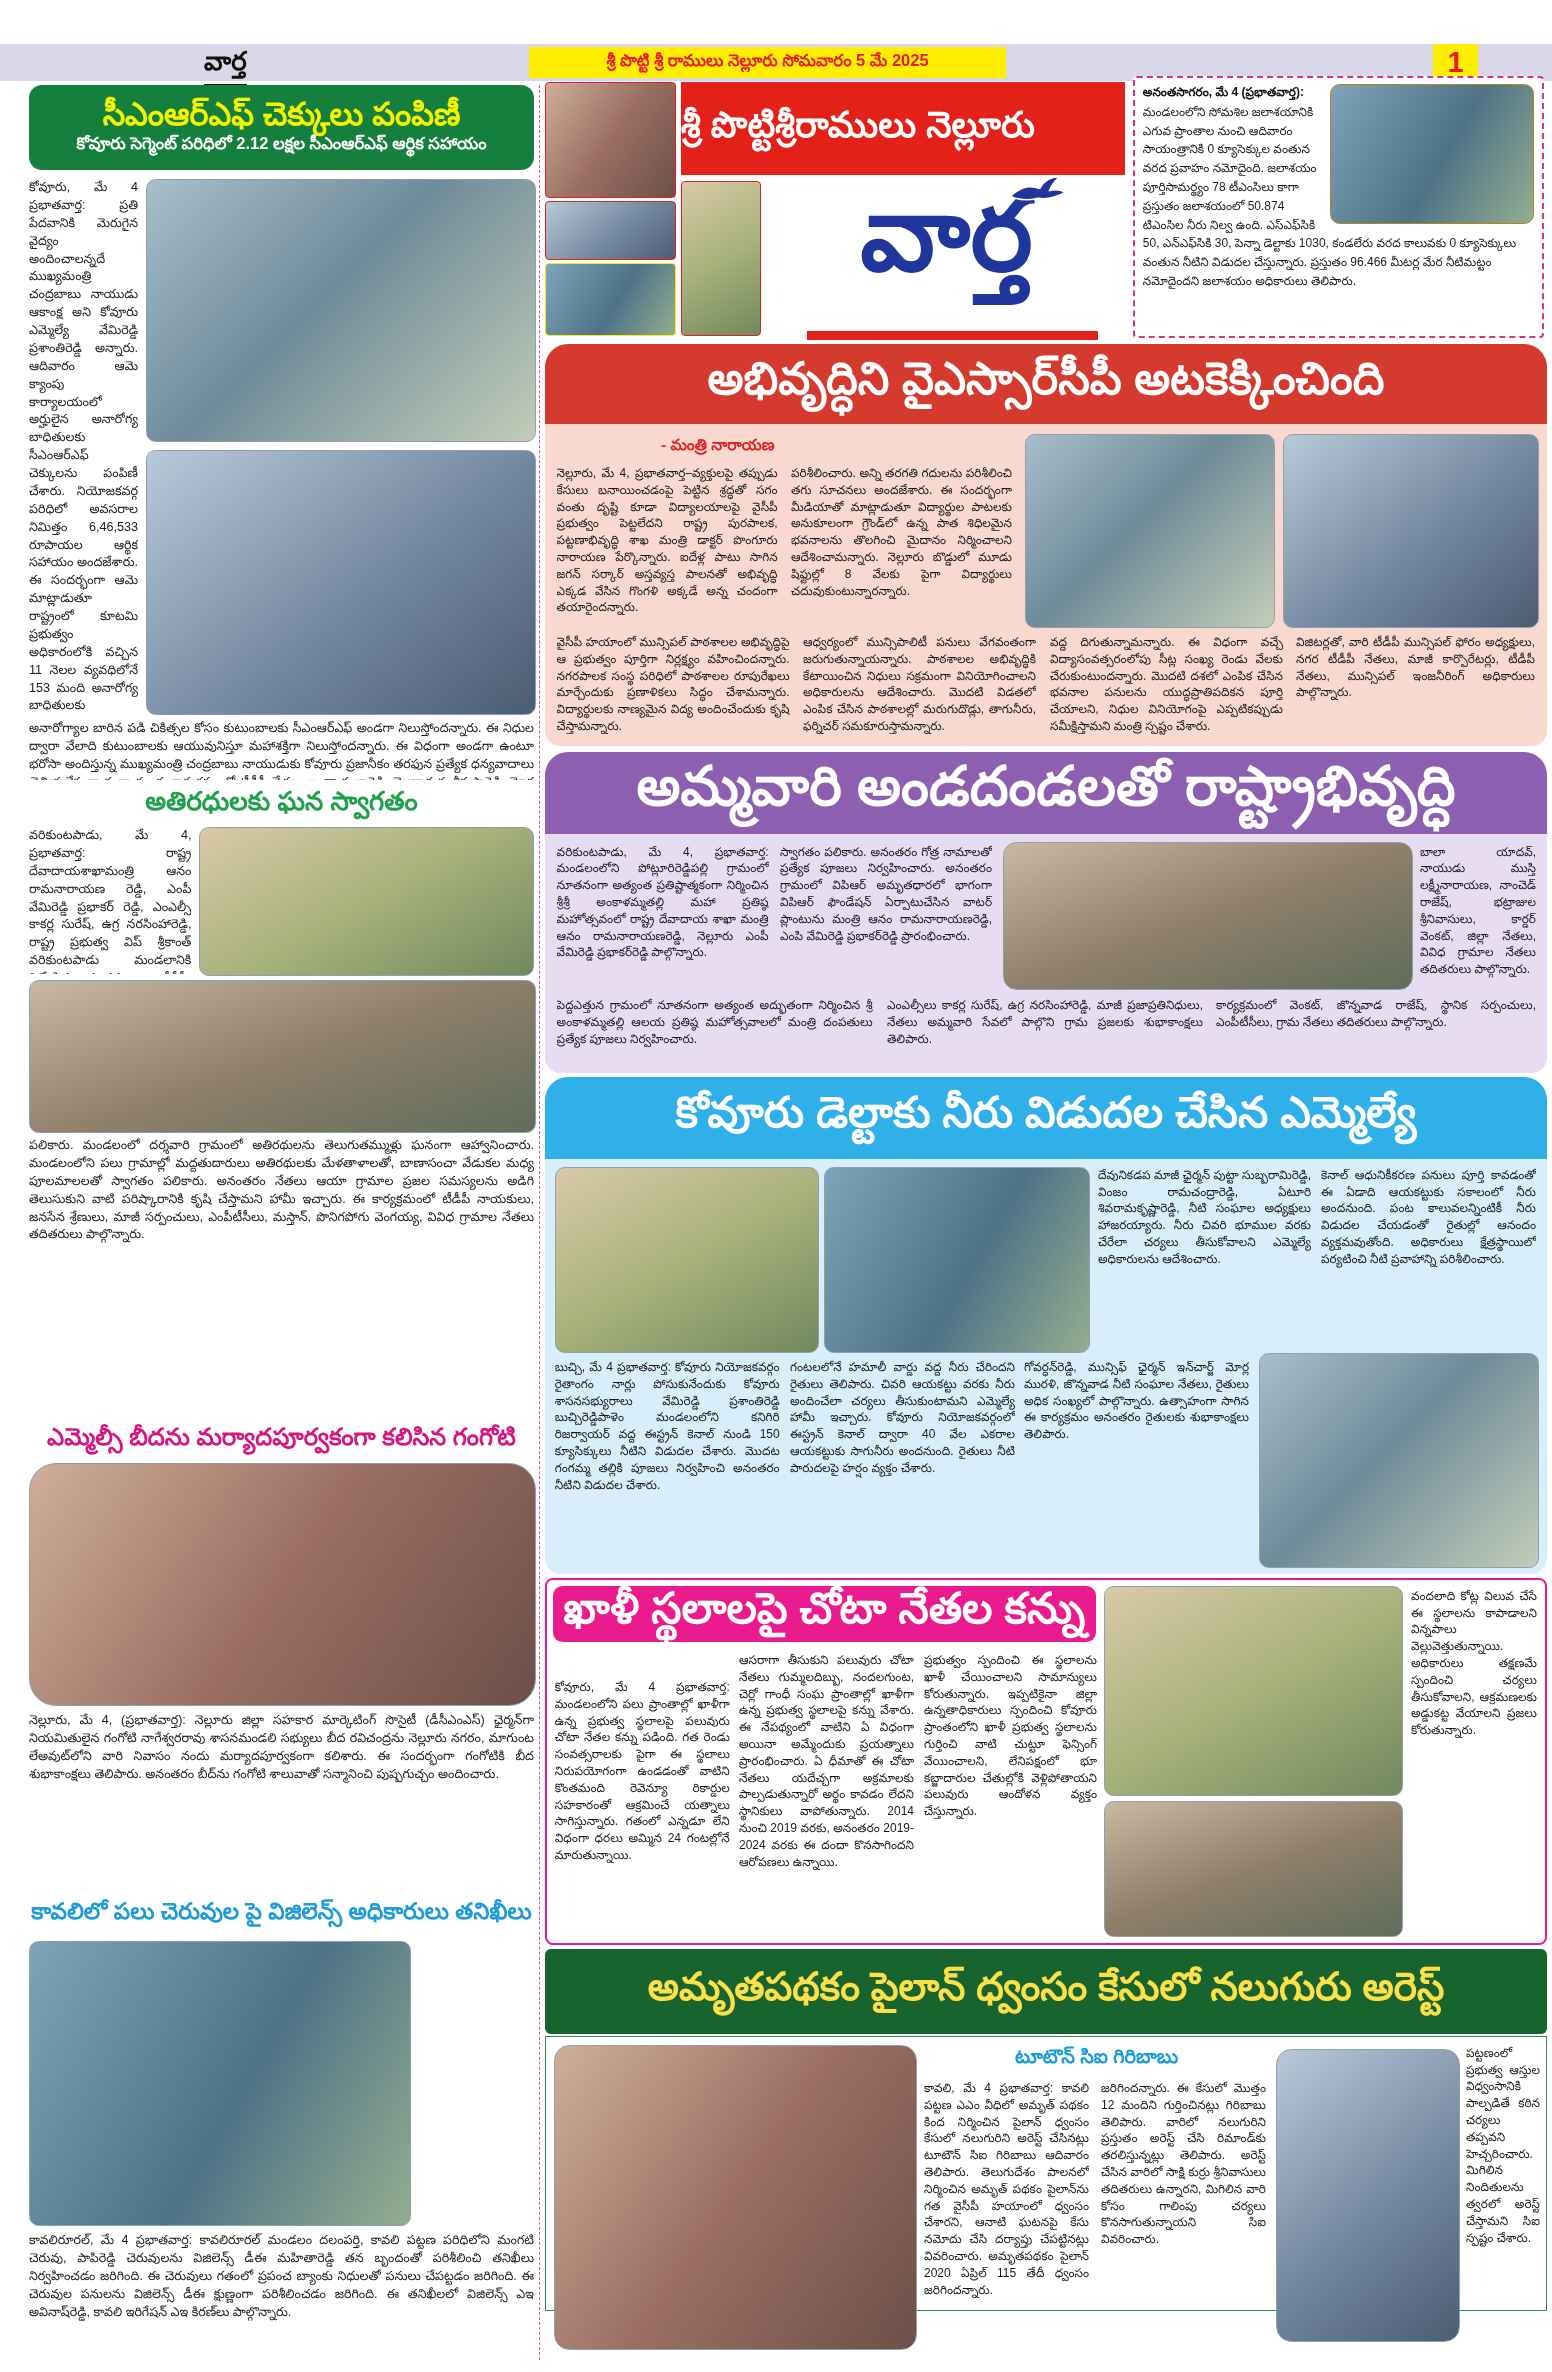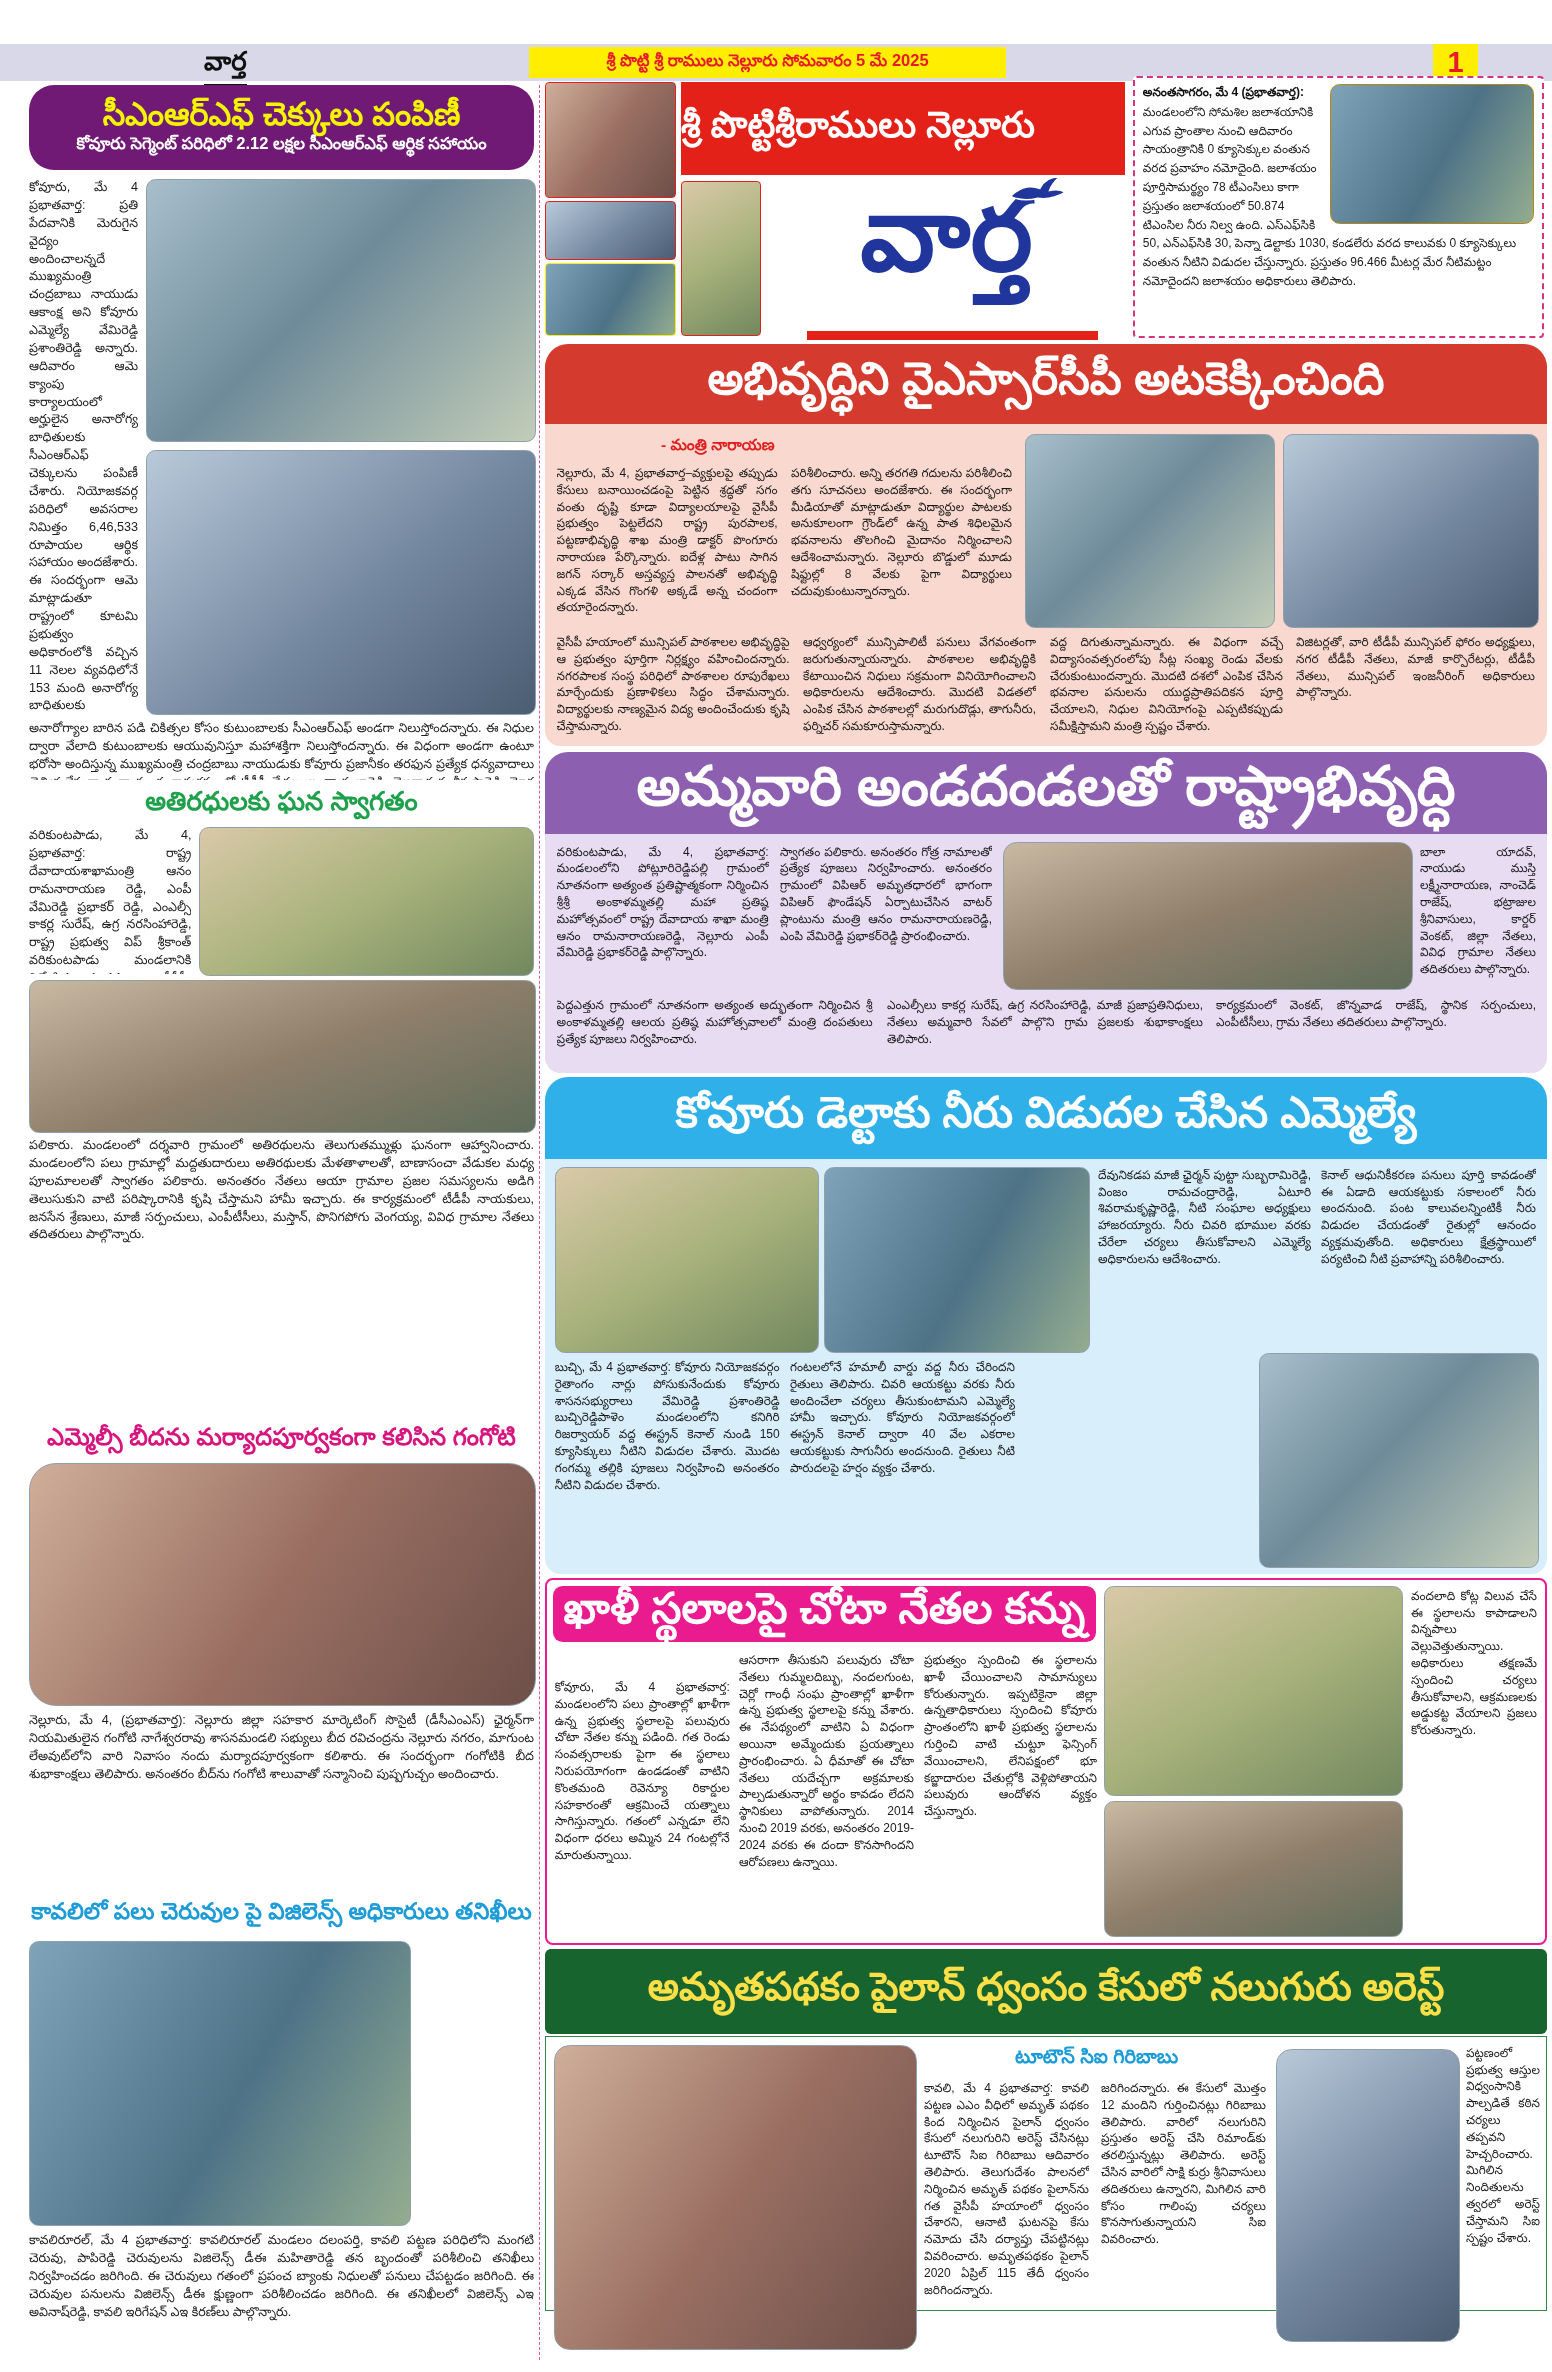--- a/index.html
+++ b/index.html
@@ -30,21 +30,21 @@
     <div class="abs" style="left:529px;top:2.9px;width:477px;height:31px;background:#ffee00;display:flex;align-items:center;justify-content:center;">
       <span style="color:#e8192c;font-weight:bold;font-size:16.5px;">శ్రీ పొట్టి శ్రీ రాములు నెల్లూరు సోమవారం 5 మే 2025</span>
     </div>
     <div class="abs" style="left:1433px;top:0px;width:45px;height:37px;background:#ffee00;display:flex;align-items:center;justify-content:center;">
       <span style="color:#e8192c;font-weight:bold;font-size:29px;">1</span>
     </div>
   </div>
 
   <div class="abs divider-v" style="left:539px;top:85px;width:0px;height:2275px;"></div>
 
-  <div class="abs" style="left:29px;top:85px;width:505px;height:85px;background:#701a75;border-radius:25px;display:flex;flex-direction:column;align-items:center;justify-content:center;gap:4px;">
+  <div class="abs" style="left:29px;top:85px;width:505px;height:85px;background:#15803d;border-radius:13px;display:flex;flex-direction:column;align-items:center;justify-content:center;gap:4px;">
     <div style="color:#f3f500;font-weight:bold;font-size:32px;line-height:1;">సీఎంఆర్ఎఫ్ చెక్కులు పంపిణీ</div>
     <div style="color:#ffffff;font-weight:bold;font-size:16.5px;">కోవూరు సెగ్మెంట్ పరిధిలో 2.12 లక్షల సీఎంఆర్ఎఫ్ ఆర్థిక సహాయం</div>
   </div>
 
   <div class="abs" style="left:29px;top:179px;width:505px;height:536px;display:flex;gap:7.8px;">
     <div class="body-text" style="width:109px;height:536px;">కోవూరు, మే 4 ప్రభాతవార్త: ప్రతి పేదవానికి మెరుగైన వైద్యం అందించాలన్నదే ముఖ్యమంత్రి చంద్రబాబు నాయుడు ఆకాంక్ష అని కోవూరు ఎమ్మెల్యే వేమిరెడ్డి ప్రశాంతిరెడ్డి అన్నారు. ఆదివారం ఆమె క్యాంపు కార్యాలయంలో అర్హులైన అనారోగ్య బాధితులకు సీఎంఆర్ఎఫ్ చెక్కులను పంపిణీ చేశారు. నియోజకవర్గ పరిధిలో అవసరాల నిమిత్తం 6,46,533 రూపాయల ఆర్థిక సహాయం అందజేశారు. ఈ సందర్భంగా ఆమె మాట్లాడుతూ రాష్ట్రంలో కూటమి ప్రభుత్వం అధికారంలోకి వచ్చిన 11 నెలల వ్యవధిలోనే 153 మంది అనారోగ్య బాధితులకు 2,12,73000 రూపాయల సీఎంఆర్ఎఫ్ ద్వారా ఆర్థిక సహాయం అందించడం జరిగిందన్నారు.</div>
     <div style="width:388px;display:flex;flex-direction:column;gap:7.8px;">
       <div class="photo ph-a" style="width:388px;height:262px;"></div>
       <div class="photo ph-e" style="width:388px;height:264px;"></div>
     </div>
@@ -124,20 +124,21 @@
   <div class="abs banner" style="left:545px;top:1077px;width:1002px;height:82px;background:#2fb0e8;">
     <span class="banner-text" style="font-size:43px;">కోవూరు డెల్టాకు నీరు విడుదల చేసిన ఎమ్మెల్యే</span>
   </div>
   <div class="abs" style="left:545px;top:1159px;width:1002px;height:415px;background:#d8eefb;border-radius:0 0 15.5px 15.5px;">
     <div class="abs photo ph-d" style="left:9.7px;top:7.8px;width:262px;height:184px;"></div>
     <div class="abs photo ph-c" style="left:279px;top:7.8px;width:264px;height:184px;"></div>
     <div class="abs body-sm" style="left:553px;top:7.8px;width:213px;height:186px;">దేవునికడప మాజీ ఛైర్మన్ పుట్టా సుబ్బరామిరెడ్డి, వింజం రామచంద్రారెడ్డి, ఏటూరి శివరామకృష్ణారెడ్డి, నీటి సంఘాల అధ్యక్షులు హాజరయ్యారు. నీరు చివరి భూముల వరకు చేరేలా చర్యలు తీసుకోవాలని ఎమ్మెల్యే అధికారులను ఆదేశించారు.</div>
     <div class="abs body-sm" style="left:776px;top:7.8px;width:215px;height:186px;">కెనాల్ ఆధునికీకరణ పనులు పూర్తి కావడంతో ఈ ఏడాది ఆయకట్టుకు సకాలంలో నీరు అందనుంది. పంట కాలువలన్నింటికీ నీరు విడుదల చేయడంతో రైతుల్లో ఆనందం వ్యక్తమవుతోంది. అధికారులు క్షేత్రస్థాయిలో పర్యటించి నీటి ప్రవాహాన్ని పరిశీలించారు.</div>
     <div class="abs body-sm" style="left:9.7px;top:200px;width:225px;height:208px;">బుచ్చి, మే 4 ప్రభాతవార్త: కోవూరు నియోజకవర్గం రైతాంగం నార్లు పోసుకునేందుకు కోవూరు శాసనసభ్యురాలు వేమిరెడ్డి ప్రశాంతిరెడ్డి బుచ్చిరెడ్డిపాళెం మండలంలోని కనిగిరి రిజర్వాయర్ వద్ద ఈస్ట్రన్ కెనాల్ నుండి 150 క్యూసిక్కులు నీటిని విడుదల చేశారు. మొదట గంగమ్మ తల్లికి పూజలు నిర్వహించి అనంతరం నీటిని విడుదల చేశారు.</div>
     <div class="abs body-sm" style="left:245px;top:200px;width:225px;height:208px;">గంటలలోనే హమాలీ వార్డు వద్ద నీరు చేరిందని రైతులు తెలిపారు. చివరి ఆయకట్టు వరకు నీరు అందించేలా చర్యలు తీసుకుంటామని ఎమ్మెల్యే హామీ ఇచ్చారు. కోవూరు నియోజకవర్గంలో ఈస్ట్రన్ కెనాల్ ద్వారా 40 వేల ఎకరాల ఆయకట్టుకు సాగునీరు అందనుంది. రైతులు నీటి పారుదలపై హర్షం వ్యక్తం చేశారు.</div>
+    <div class="abs body-sm" style="left:479px;top:200px;width:225px;height:208px;">గోవర్ధన్‌రెడ్డి, మున్సిఫ్ ఛైర్మన్ ఇన్‌చార్జ్ మోర్ల మురళి, జొన్నవాడ నీటి సంఘాల నేతలు, రైతులు అధిక సంఖ్యలో పాల్గొన్నారు. ఉత్సాహంగా సాగిన ఈ కార్యక్రమం అనంతరం రైతులకు శుభాకాంక్షలు తెలిపారు.</div>
     <div class="abs photo ph-a" style="left:714px;top:194px;width:278px;height:213px;"></div>
   </div>
 
   <div class="abs" style="left:545px;top:1578px;width:1002px;height:367px;background:#ffffff;border:2.9px solid #ea1b8f;border-radius:7.8px;box-sizing:border-box;">
     <div class="abs" style="left:5.8px;top:5.8px;width:543px;height:56px;background:#ea1b8f;border-radius:9.7px;display:flex;align-items:center;justify-content:center;">
       <span class="banner-text" style="font-size:43px;">ఖాళీ స్థలాలపై చోటా నేతల కన్ను</span>
     </div>
     <div class="abs photo ph-d" style="left:557px;top:5.8px;width:297px;height:208px;"></div>
     <div class="abs photo ph-b" style="left:557px;top:221px;width:297px;height:134px;"></div>
     <div class="abs body-sm" style="left:864px;top:7.8px;width:126px;height:345px;">వందలాది కోట్ల విలువ చేసే ఈ స్థలాలను కాపాడాలని విన్నపాలు వెల్లువెత్తుతున్నాయి. అధికారులు తక్షణమే స్పందించి చర్యలు తీసుకోవాలని, ఆక్రమణలకు అడ్డుకట్ట వేయాలని ప్రజలు కోరుతున్నారు.</div>

